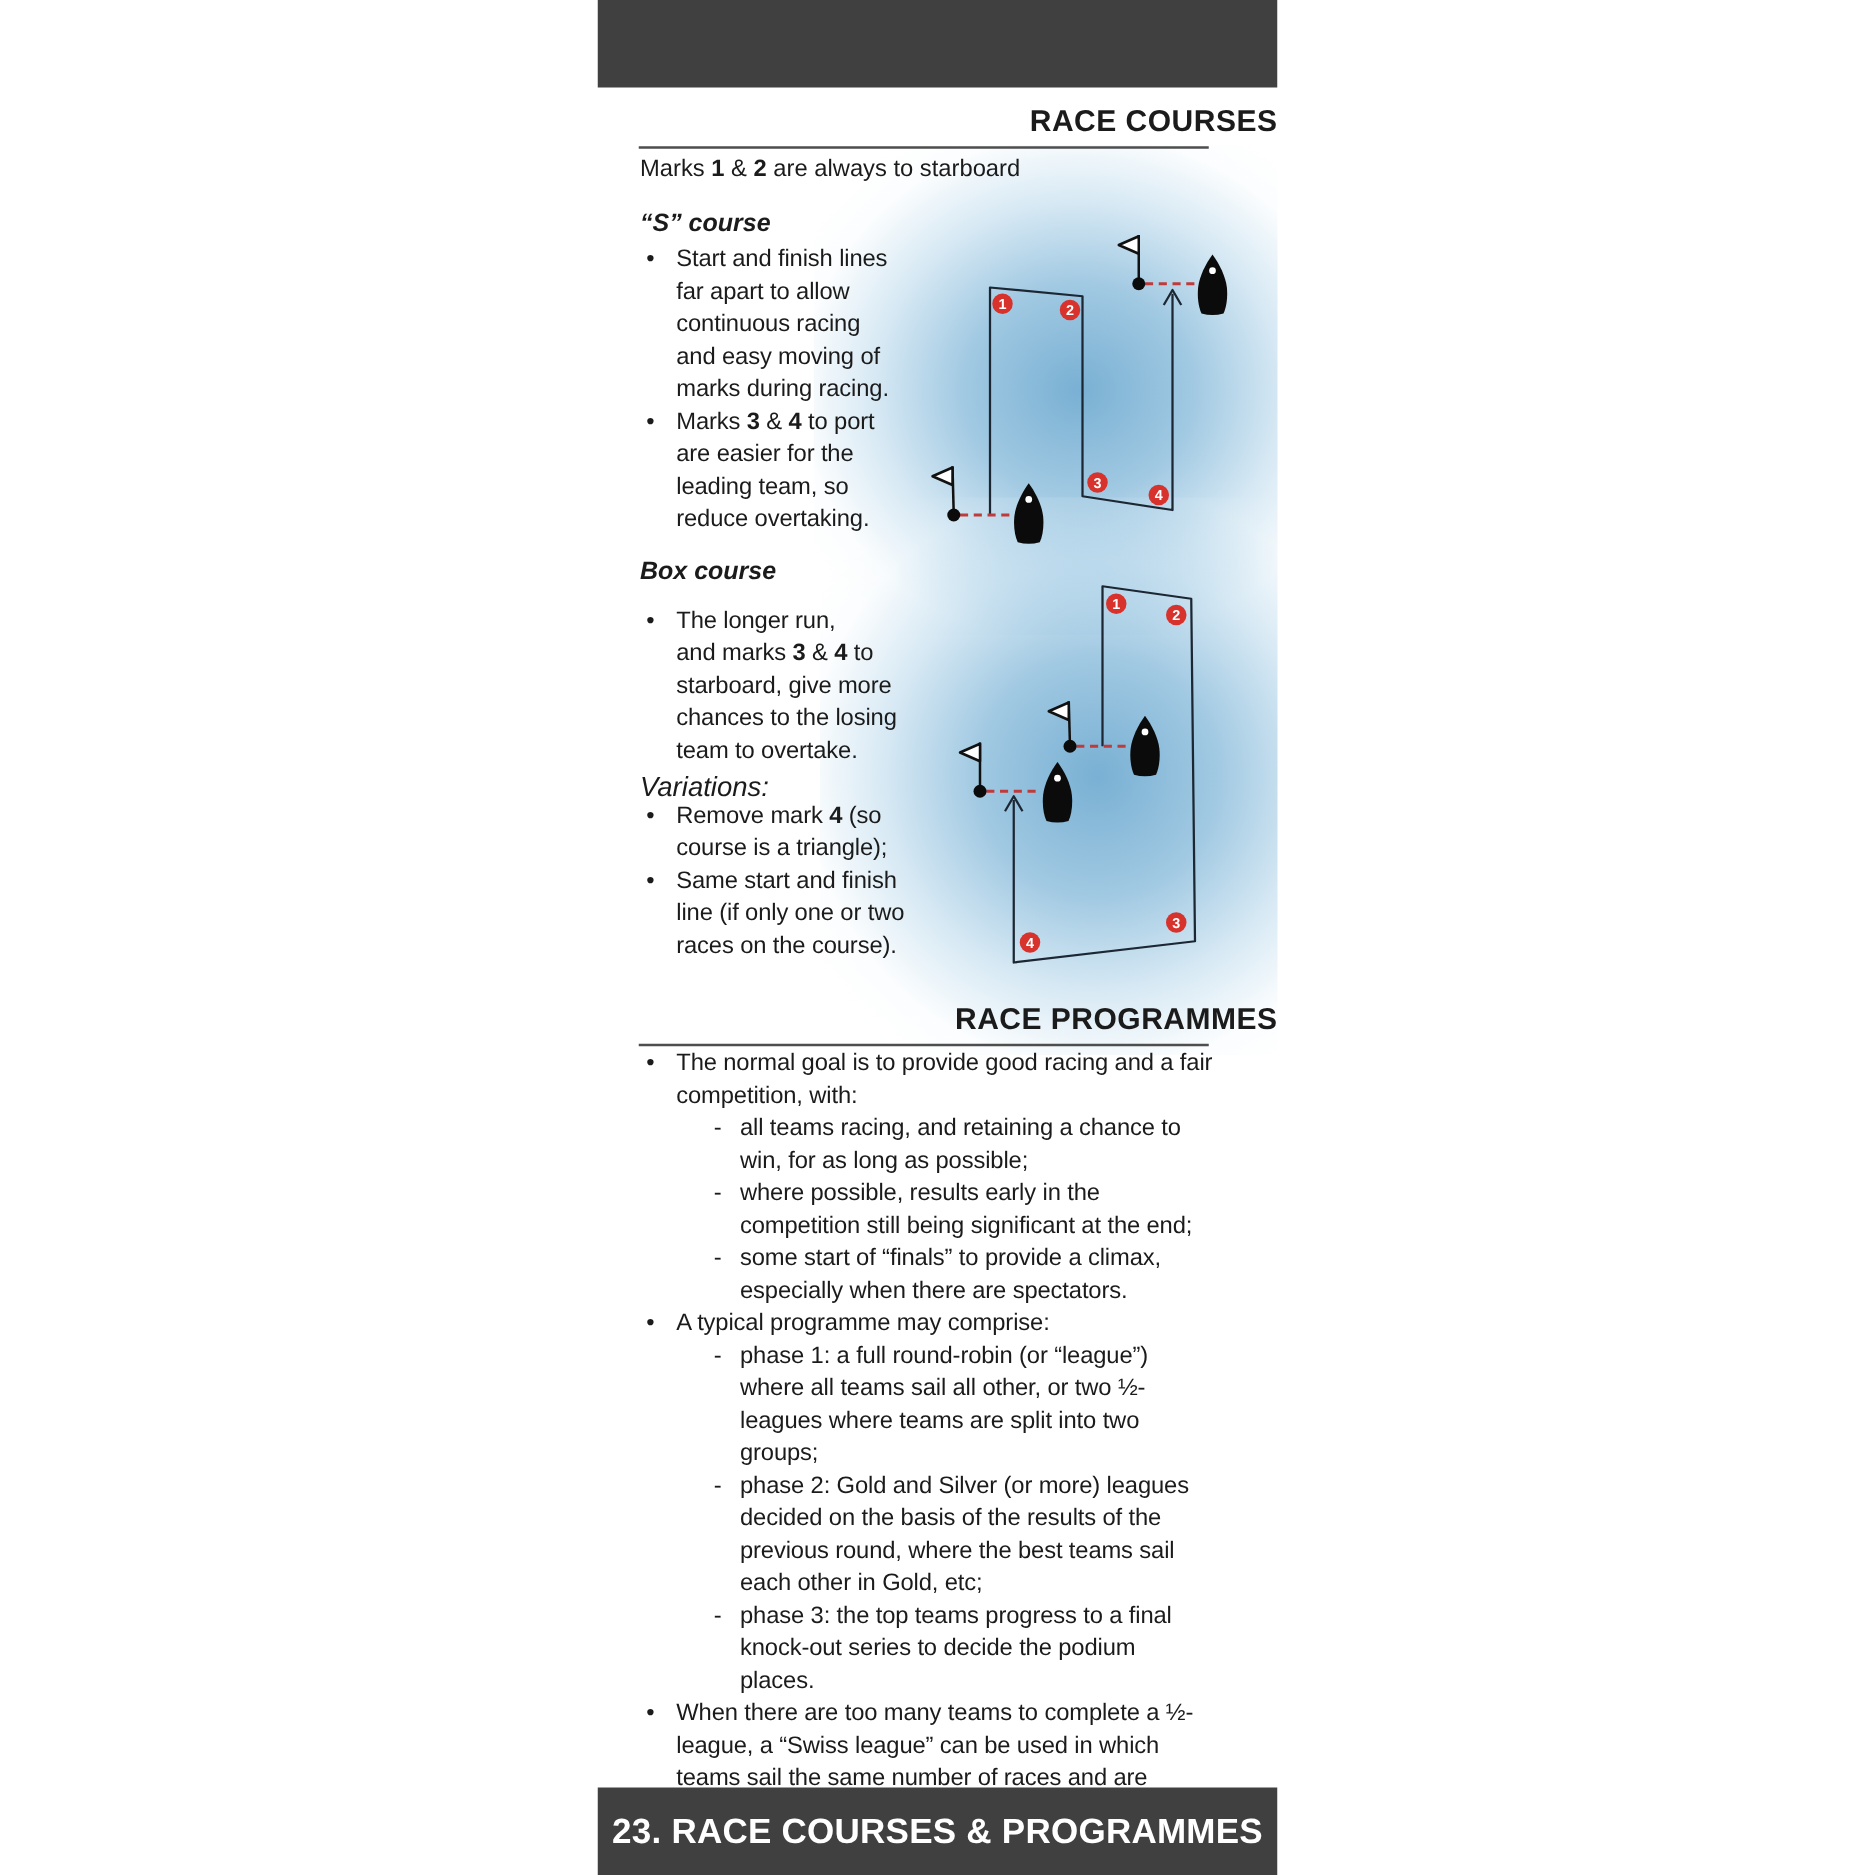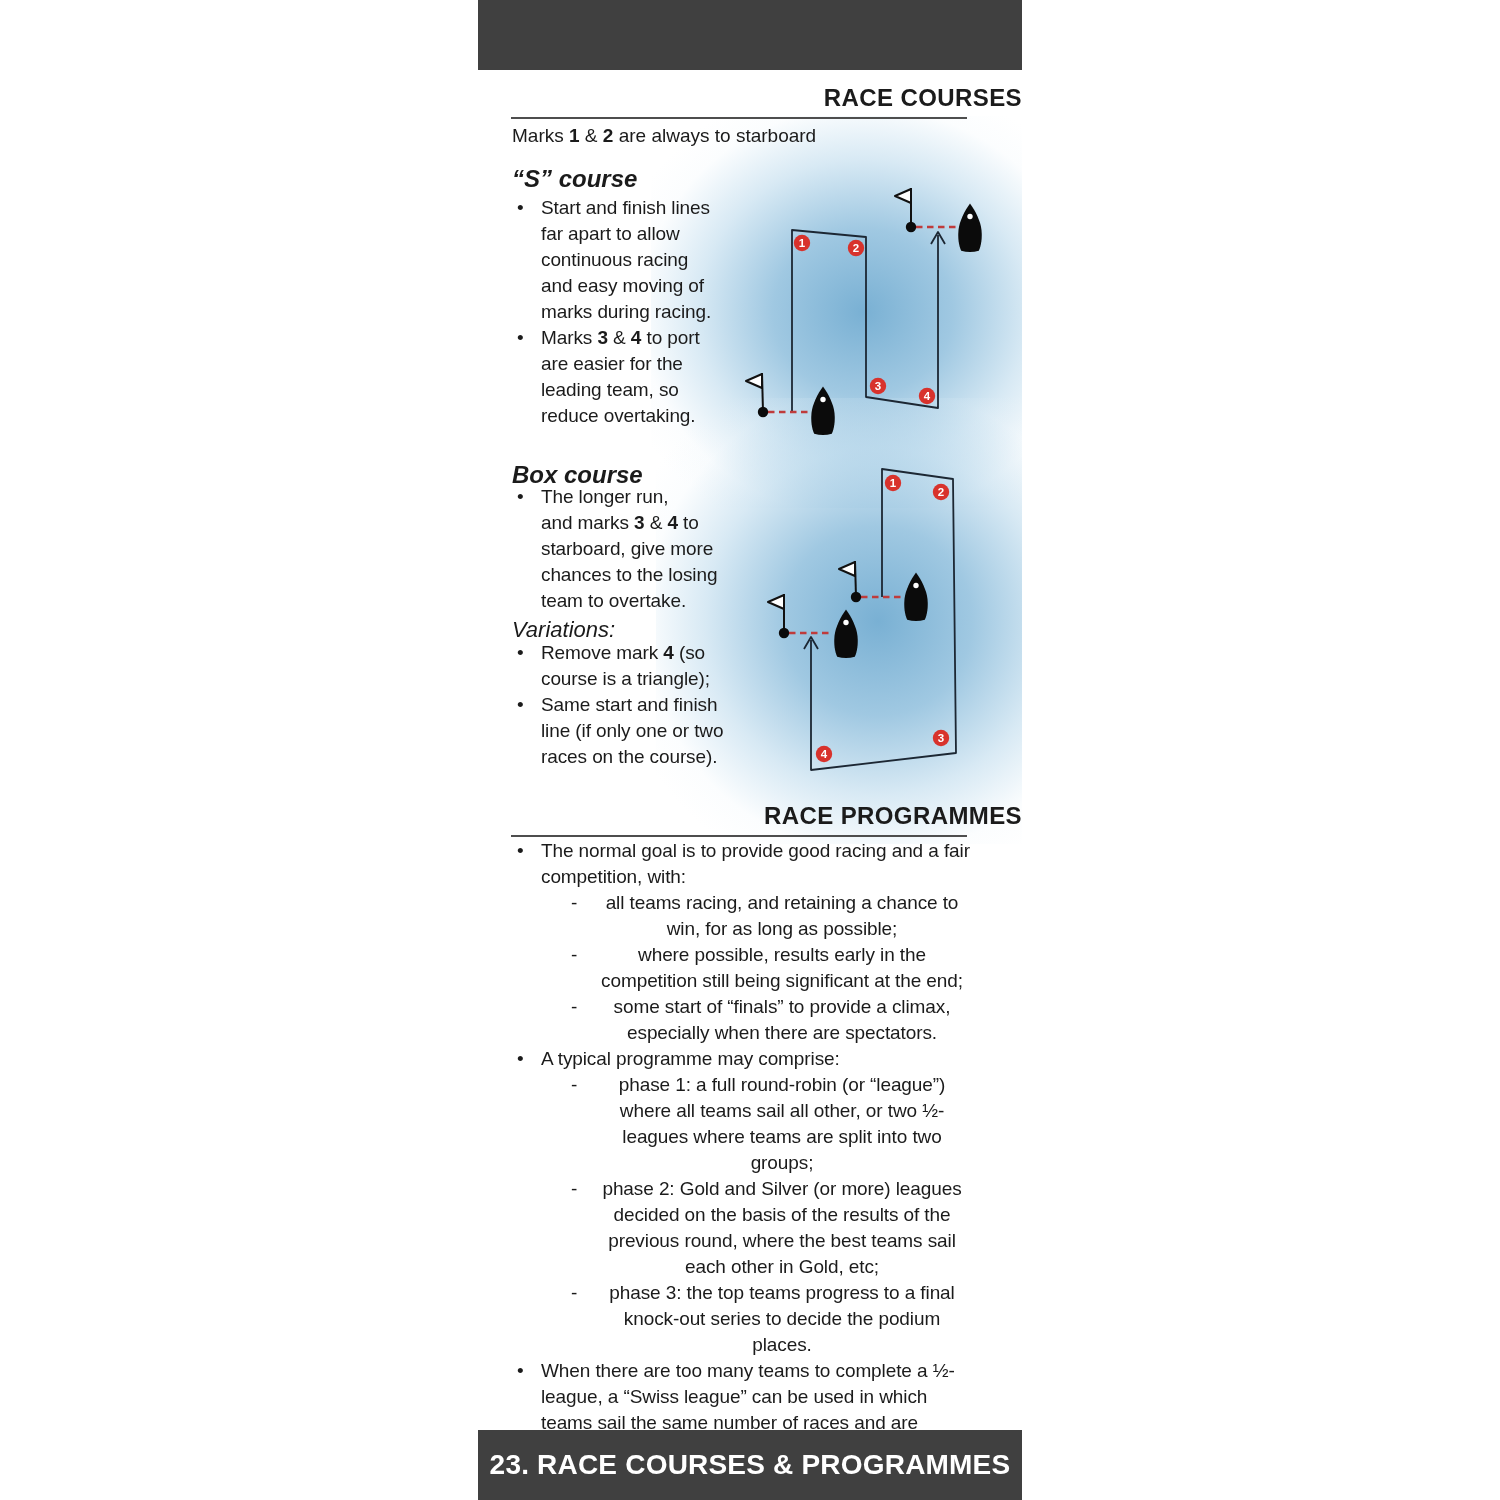--- a/index.html
+++ b/index.html
@@ -17,30 +17,30 @@
   .glow.b{left:178px;top:398px;width:444px;height:446px;
      background:radial-gradient(ellipse at center, rgba(114,172,209,0.95) 0%, rgba(128,182,216,0.75) 30%,
      rgba(168,207,231,0.45) 55%, rgba(230,242,249,0.15) 74%, rgba(255,255,255,0) 86%);}
   svg.diagram{position:absolute;overflow:visible;}
   #svg-s{left:222px;top:155px;}
   #svg-b{left:262px;top:455px;}
   .title{position:absolute;left:0;width:544px;text-align:right;font-size:24px;font-weight:bold;
         letter-spacing:0.4px;line-height:30px;}
   .rule{position:absolute;left:33px;width:456px;height:2px;background:#4e4e4e;}
   .lead{position:absolute;left:34px;top:123px;font-size:19px;line-height:26px;}
-  .subhead{position:absolute;left:34px;font-weight:bold;font-style:italic;font-size:24px;line-height:26px;}
+  .subhead{position:absolute;left:34px;font-weight:bold;font-style:italic;font-size:20px;line-height:26px;}
   .variations{position:absolute;left:34px;font-style:italic;font-size:22px;line-height:26px;}
   .list{position:absolute;display:flex;flex-direction:column;font-size:19px;line-height:26px;letter-spacing:-0.1px;}
   .row{display:flex;align-items:flex-start;}
   .row .mk{flex:none;width:29px;text-indent:5px;}
   .row .tx{flex:none;}
   .prow .tx{width:431px;}
   .srow{margin-left:51px;}
   .srow .mk{width:29px;text-indent:8px;}
-  .srow .tx{width:380px;text-align:center;}
+  .srow .tx{width:380px;}
   .course-line{fill:none;stroke:#1c2733;stroke-width:1.8;stroke-linejoin:round;}
   .dash-red{stroke:#bf3b3b;stroke-width:2.4;stroke-dasharray:6.5 4.5;}
   .pole{stroke:#111111;stroke-width:2;}
   .flag{fill:#ffffff;stroke:#111111;stroke-width:2;stroke-linejoin:round;}
   .dot{fill:#0b0b0b;}
   .boat{fill:#0b0b0b;}
   .mark-circle{fill:#d8322c;}
   .mark-label{fill:#ffffff;font-family:"Liberation Sans",sans-serif;font-size:11.5px;font-weight:bold;
         text-anchor:middle;}
 </style>
@@ -148,21 +148,21 @@
       <div class="row">
         <span class="mk">•</span>
         <span class="tx" style="width:182px">Start and finish lines far apart to allow continuous racing and easy moving of marks during racing.</span>
       </div>
       <div class="row">
         <span class="mk">•</span>
         <span class="tx" style="width:182px"><span>Marks </span><b>3</b><span> &amp; </span><b>4</b><span> to port are easier for the leading team, so reduce overtaking.</span></span>
       </div>
     </div>
 
-    <div class="subhead" style="top:462px">Box course</div>
+    <div class="subhead" style="top:444px">Box course</div>
 
     <div class="list" style="left:34px;top:484px;width:225px">
       <div class="row">
         <span class="mk">•</span>
         <span class="tx" style="width:190px"><span>The longer run,</span><br><span>and marks </span><b>3</b><span> &amp; </span><b>4</b><span> to starboard, give more chances to the losing team to overtake.</span></span>
       </div>
     </div>
 
     <div class="variations" style="top:617px">Variations:</div>
 

